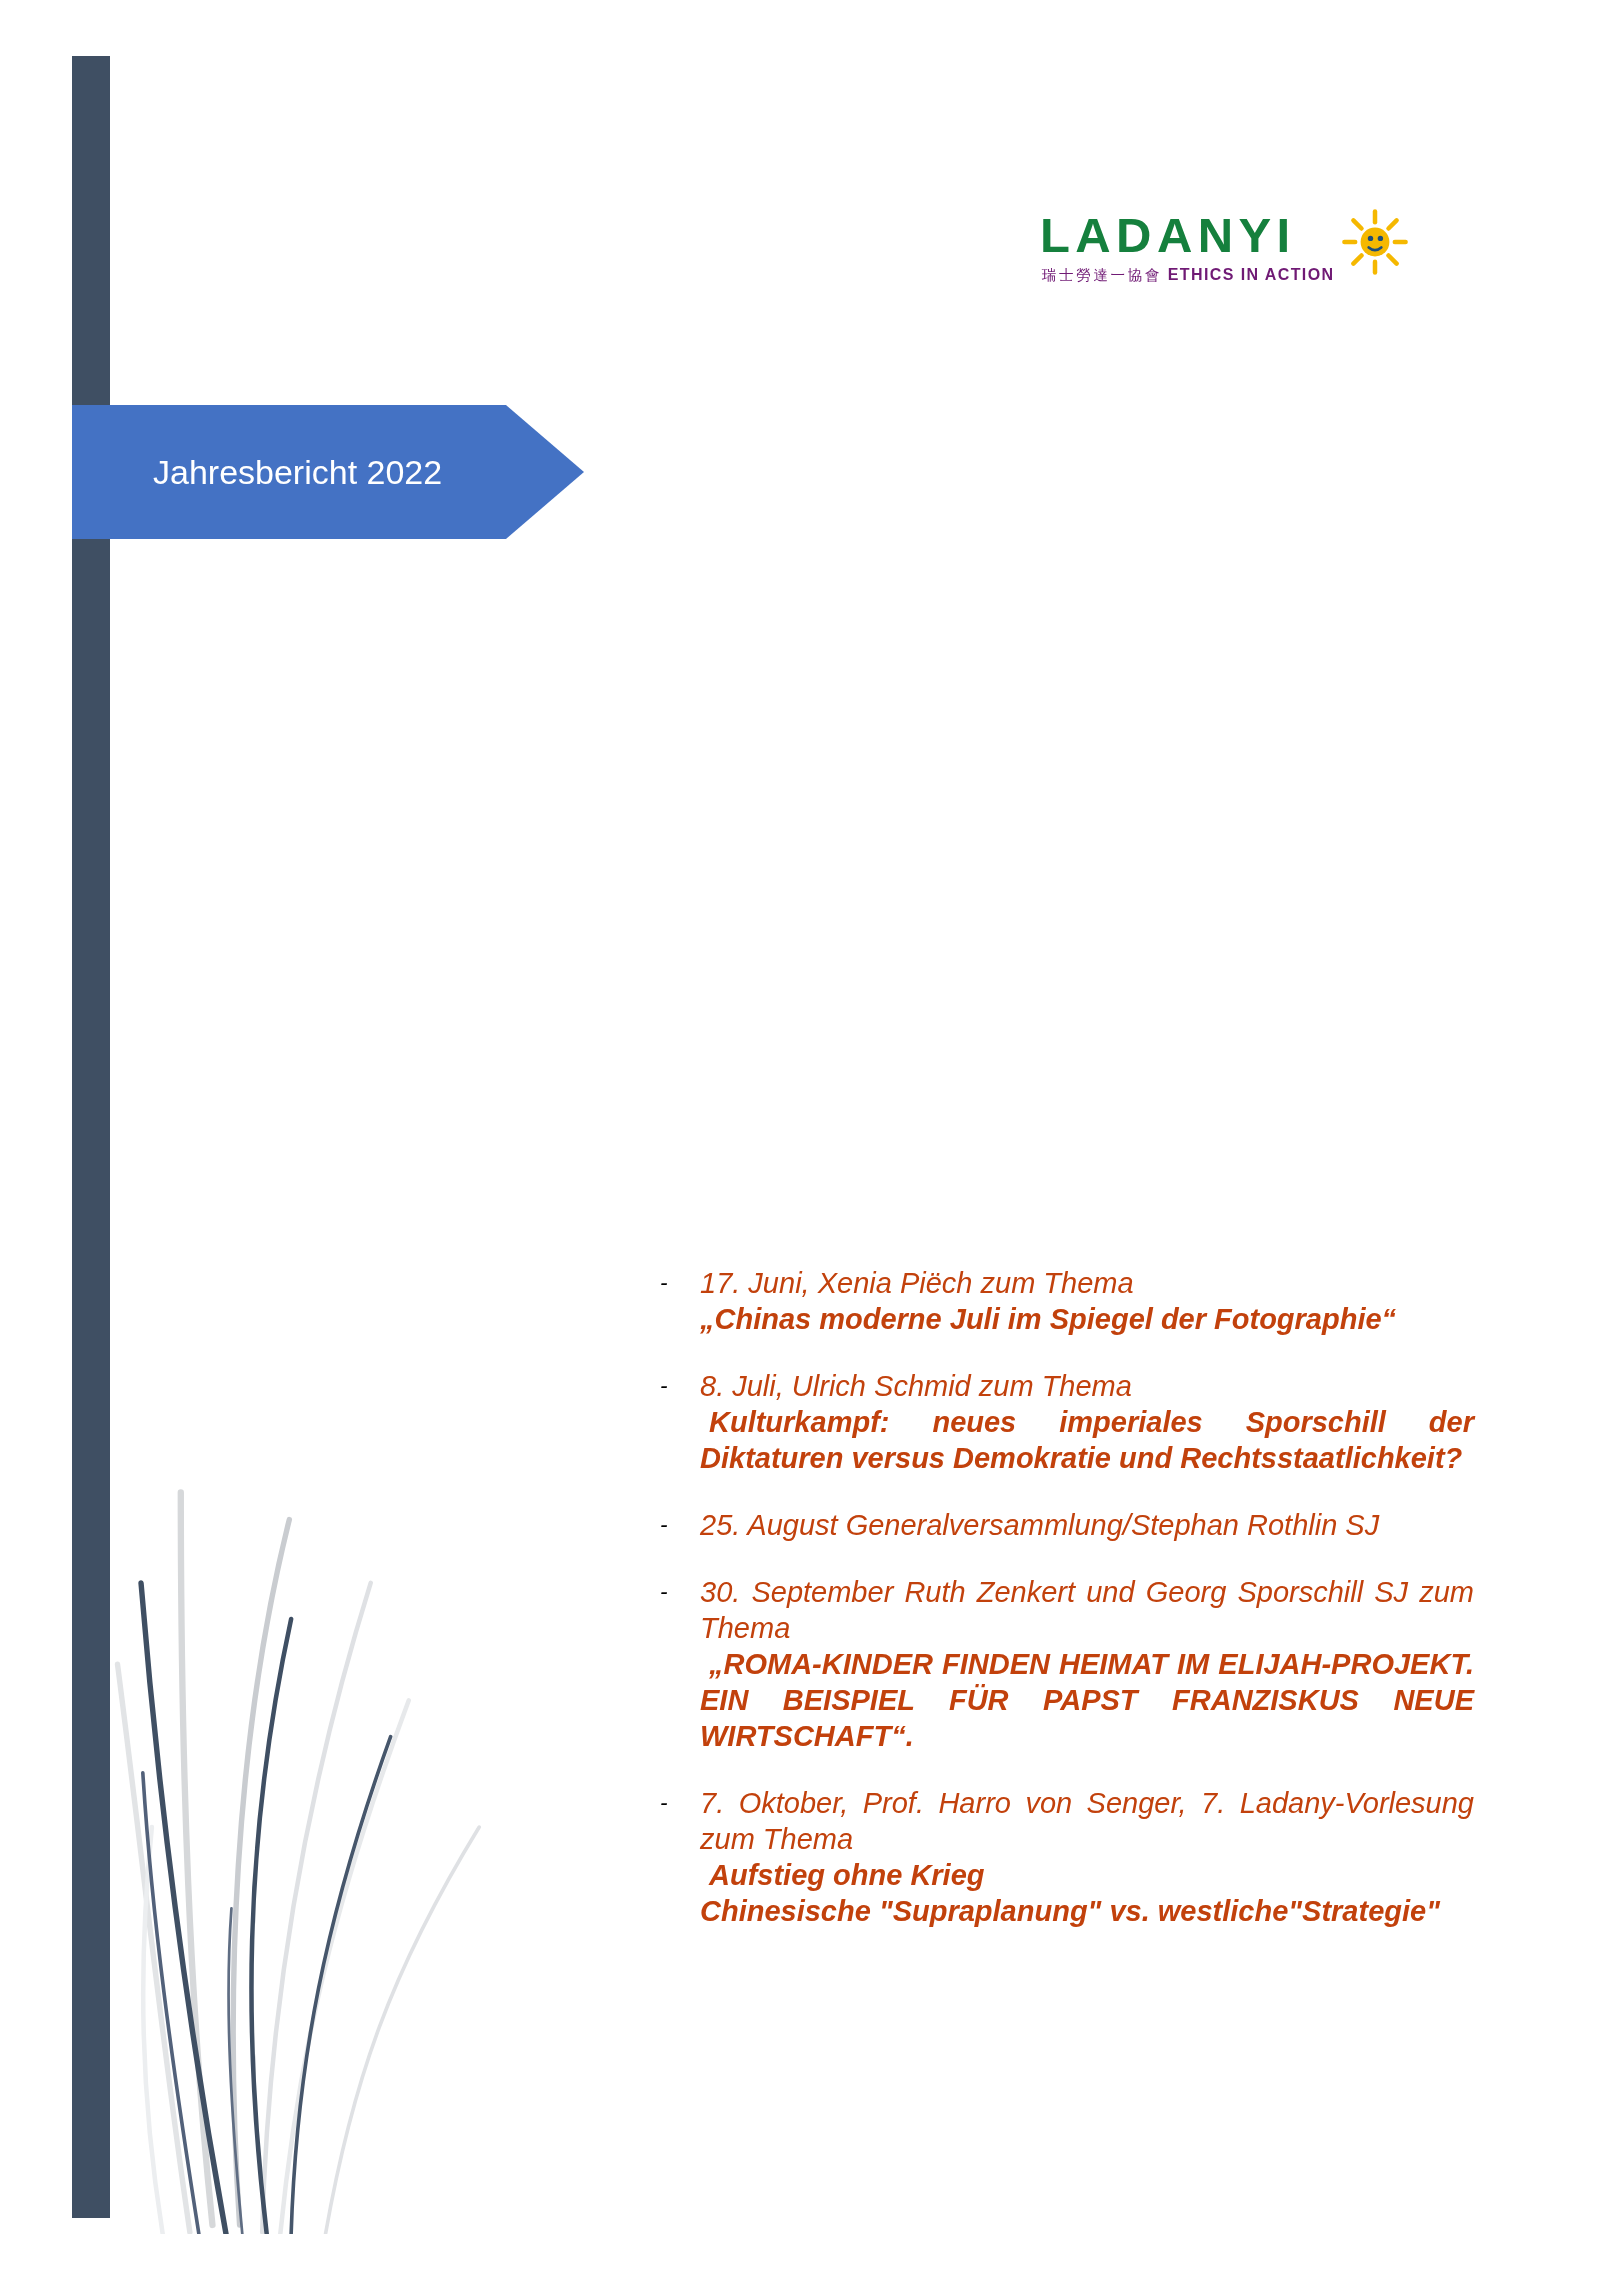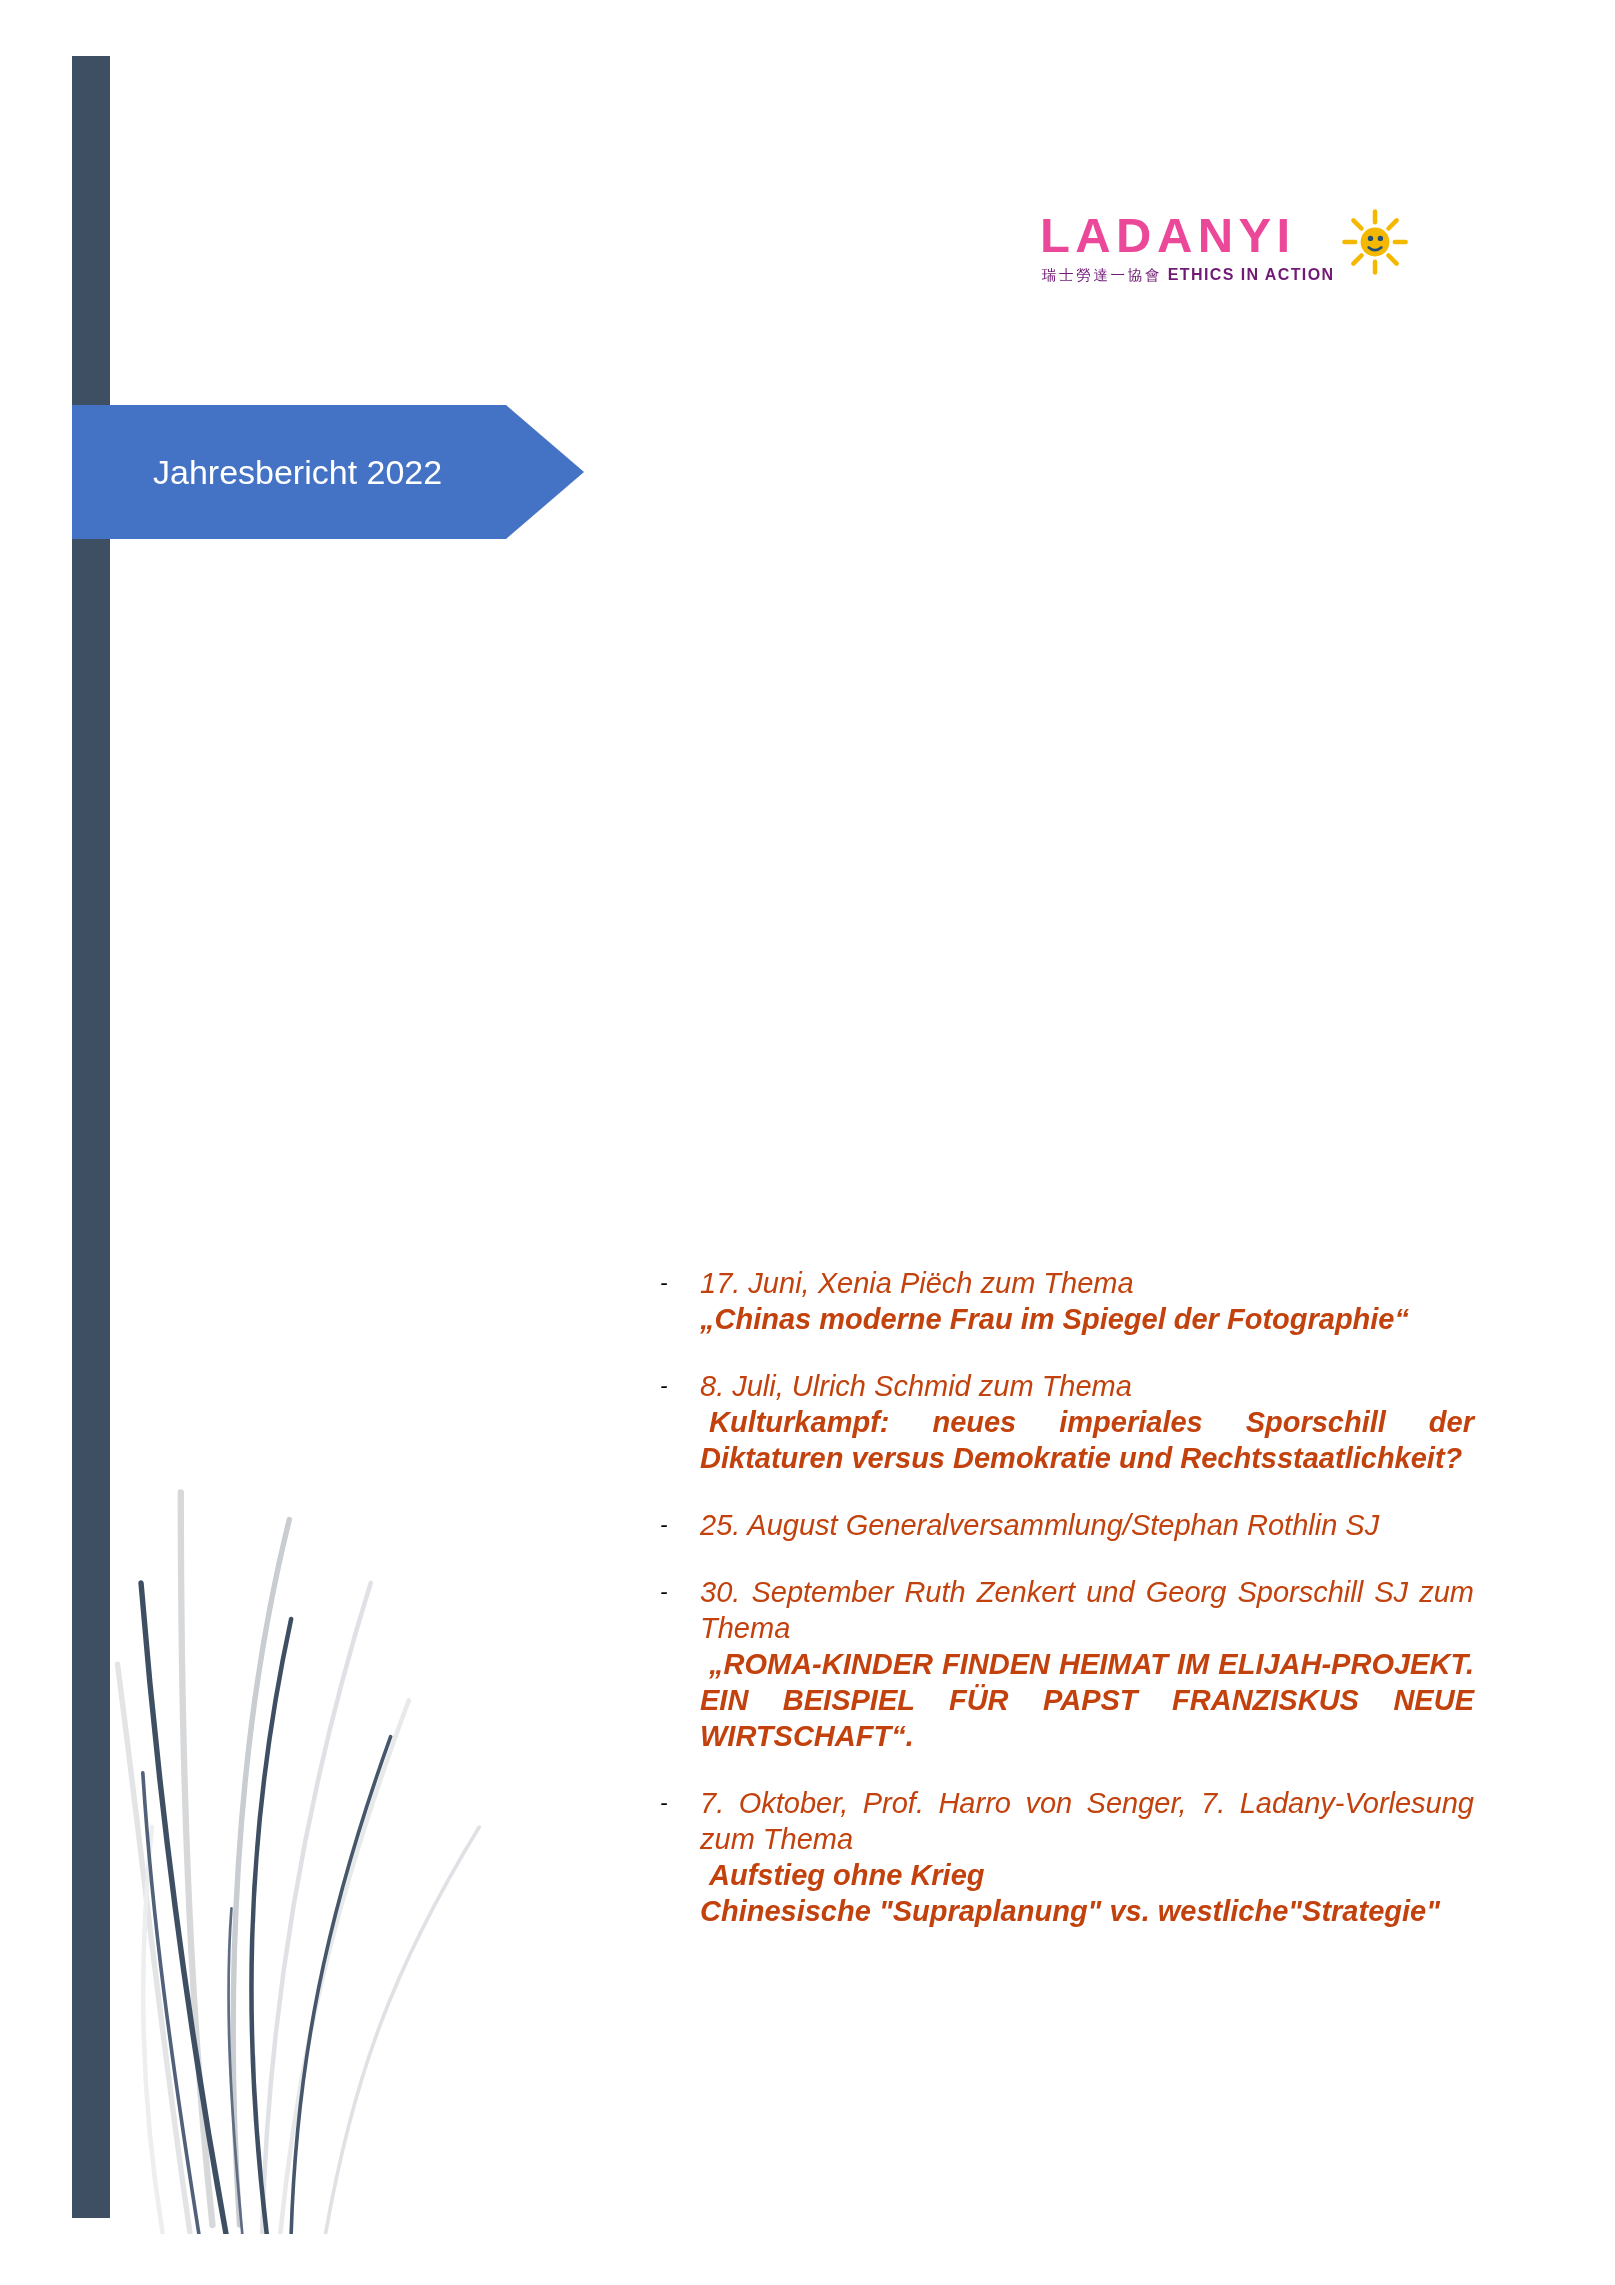--- a/index.html
+++ b/index.html
@@ -41,21 +41,21 @@
     left: 1040px;
     top: 206px;
     width: 380px;
     height: 109px;
   }
   .logo-word {
     font-family: "Liberation Sans", sans-serif;
     font-weight: bold;
     font-size: 49px;
     letter-spacing: 5.4px;
-    color: #ec4899;
+    color: #15803d;
     line-height: 1;
     position: absolute;
     left: 0;
     top: 5.4px;
   }
   .logo-sun {
     position: absolute;
     left: 299px;
     top: 0px;
     width: 72px;
@@ -217,21 +217,21 @@
   <div class="banner-tip"></div>
   <div class="banner-text">Jahresbericht 2022</div>
 </div>
 
 <div class="content">
 
   <div class="item">
     <div class="bullet">-</div>
     <div class="item-body">
       <span class="line">17. Juni, Xenia Piëch zum Thema</span>
-      <span class="line bold">„Chinas moderne Frau im Spiegel der Fotographie“</span>
+      <span class="line bold">„Chinas moderne Juli im Spiegel der Fotographie“</span>
     </div>
   </div>
 
   <div class="item">
     <div class="bullet">-</div>
     <div class="item-body">
       <span class="line">8. Juli, Ulrich Schmid zum Thema</span>
       <span class="line bold just indent">Kulturkampf: neues imperiales Sporschill der Diktaturen versus Demokratie und Rechtsstaatlichkeit?</span>
     </div>
   </div>

